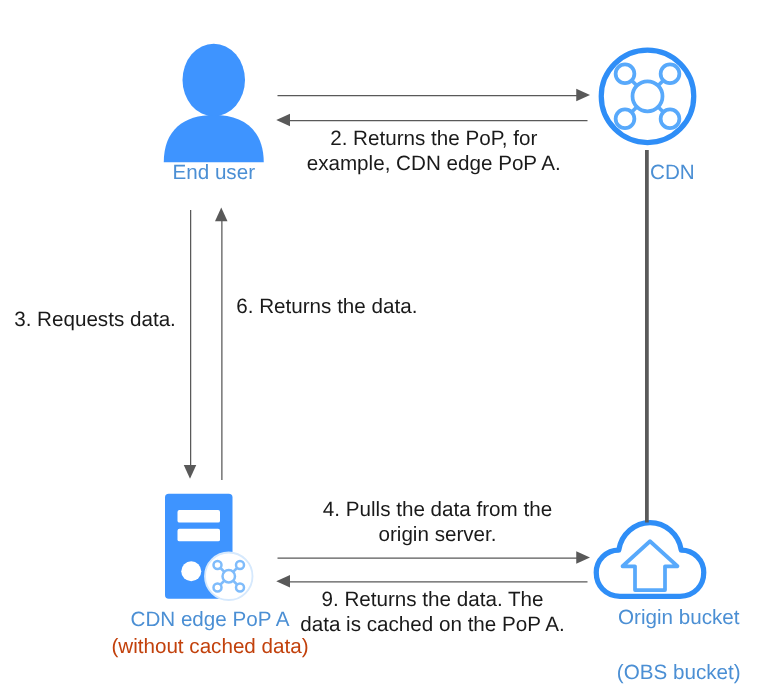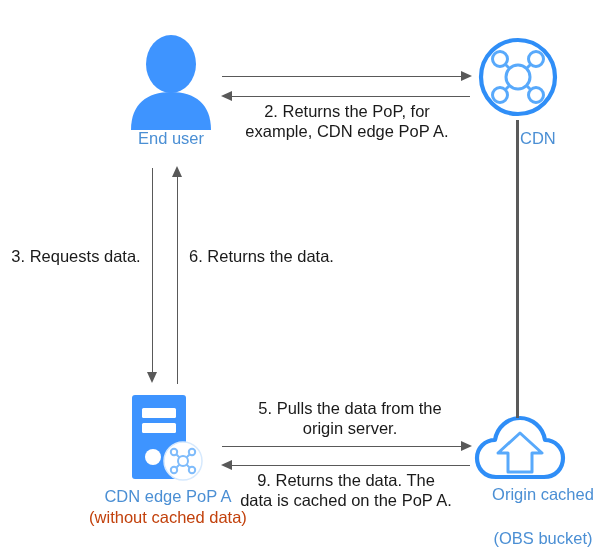--- a/index.html
+++ b/index.html
@@ -128,42 +128,42 @@
   <div class="label blue" style="left:28px; top:486px; width:280px;">CDN edge PoP A</div>
   <div class="label" style="left:28px; top:507px; width:280px;">(without cached data)</div>
 
   <div class="icon" style="left:474px; top:415px; width:92px; height:68px;">
     <svg width="92" height="68" viewBox="0 0 92 68">
       <path d="M22 62 C10 62 3 53 3 43 C3 33 11 25 21 25 C23 12 34 3 46 3
                C58 3 69 12 71 25 C81 25 89 33 89 43 C89 53 82 62 70 62 Z" fill="#ffffff" stroke="#2f8ef7" stroke-width="4.2" stroke-linejoin="round"></path>
       <path d="M46 18 L68 38 L58 38 L58 57 L34 57 L34 38 L24 38 Z" fill="#ffffff" stroke="#58a9fb" stroke-width="3" stroke-linejoin="round"></path>
     </svg>
   </div>
-  <div class="label blue" style="left:470px; top:484px; width:146px;">Origin cached</div>
+  <div class="label blue" style="left:470px; top:484px; width:146px;">Origin bucket</div>
   <div class="label blue" style="left:470px; top:528px; width:146px;">(OBS bucket)</div>
 
   <div class="vline thick" style="left:516px; top:120px; height:298px;"></div>
 
   <div class="hline" style="left:222px; top:76px; width:243px;"></div>
   <div class="arrow-head arrow-right" style="left:461px; top:71px;"></div>
 
   <div class="hline" style="left:231px; top:96px; width:239px;"></div>
   <div class="arrow-head arrow-left" style="left:221px; top:91px;"></div>
   <div class="step-text" style="left:208px; top:101px; width:278px;">2. Returns the PoP, for
 example, CDN edge PoP A.</div>
 
   <div class="vline" style="left:152px; top:168px; height:206px;"></div>
   <div class="arrow-head arrow-down" style="left:147px; top:372px;"></div>
   <div class="step-text" style="left:6px; top:246px; width:140px; text-align:center;">3. Requests data.</div>
 
   <div class="vline" style="left:177px; top:176px; height:208px;"></div>
   <div class="arrow-head arrow-up" style="left:172px; top:166px;"></div>
-  <div class="step-text" style="left:189px; top:246px; width:180px; text-align:left;">6. Returns the data.</div>
+  <div class="step-text" style="left:189px; top:235px; width:180px; text-align:left;">6. Returns the data.</div>
 
-  <div class="step-text" style="left:215px; top:398px; width:270px;">5. Pulls the data from the
+  <div class="step-text" style="left:215px; top:398px; width:270px;">4. Pulls the data from the
 origin server.</div>
   <div class="hline" style="left:222px; top:446px; width:243px;"></div>
   <div class="arrow-head arrow-right" style="left:461px; top:441px;"></div>
 
   <div class="hline" style="left:231px; top:465px; width:239px;"></div>
   <div class="arrow-head arrow-left" style="left:221px; top:460px;"></div>
   <div class="step-text" style="left:206px; top:470px; width:280px;">9. Returns the data. The
 data is cached on the PoP A.</div>
 
 </div>

